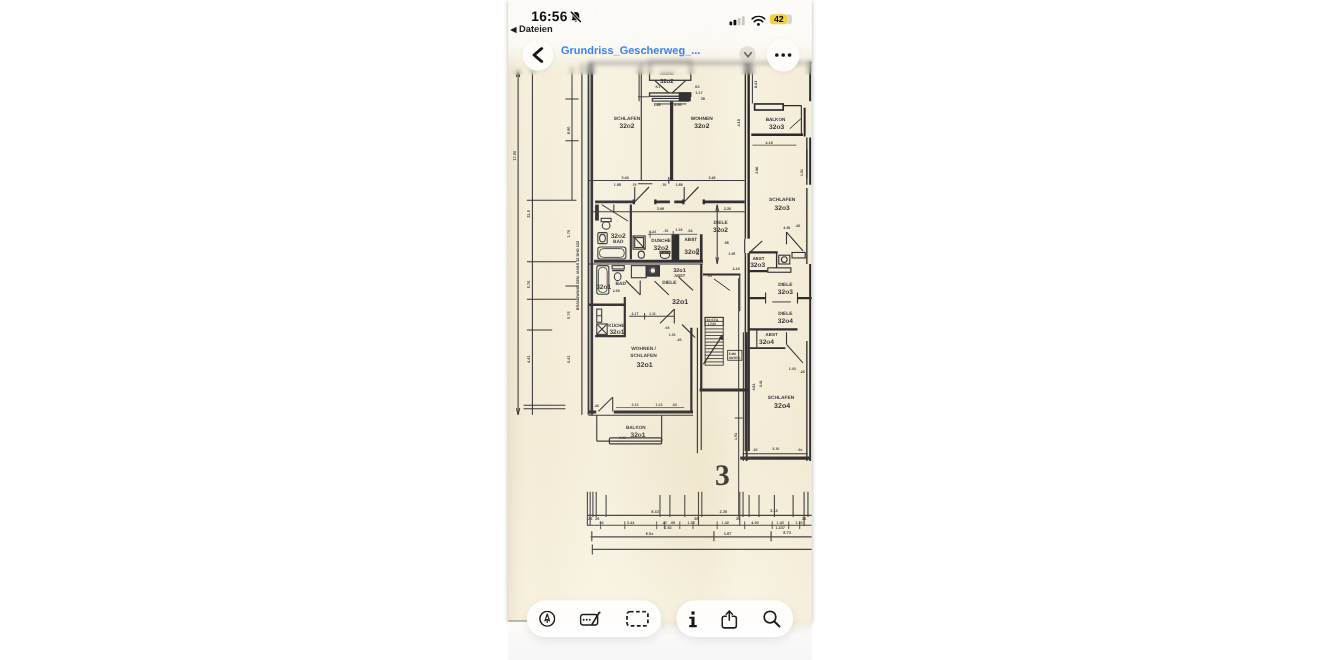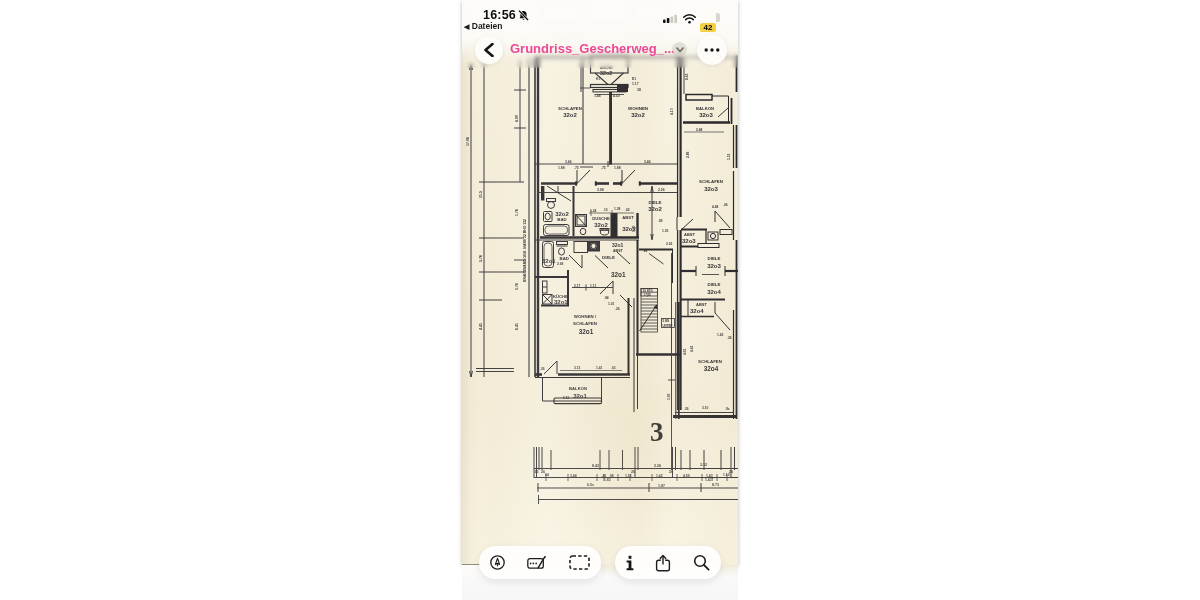--- a/index.html
+++ b/index.html
@@ -725,29 +725,29 @@
     <rect x="11.4" y="0.8" width="2.6" height="8.2" rx="0.8" fill="#cbc8c0"></rect>
   </svg>
 
   <svg class="sb" style="left:221px;top:14px;" width="13" height="10" viewBox="0 0 13 10">
     <path d="M0.7 3.2 A8.2 8.2 0 0 1 12.3 3.2" fill="none" stroke="#101012" stroke-width="1.5" stroke-linecap="round"></path>
     <path d="M2.7 5.6 A5.4 5.4 0 0 1 10.3 5.6" fill="none" stroke="#101012" stroke-width="1.5" stroke-linecap="round"></path>
     <circle cx="6.5" cy="8.3" r="1.3" fill="#101012"></circle>
   </svg>
 
   <div class="sb" style="left:238px;top:12.5px;width:16px;height:9.5px;background:#f4cf3e;border-radius:2.6px;
-       font-size:8px;font-weight:bold;text-align:center;line-height:9.8px;color:#000;margin-top:10px;">42</div>
+       font-size:8px;font-weight:bold;text-align:center;line-height:9.8px;color:#000;">42</div>
   <div class="sb" style="left:254.2px;top:12.5px;width:3.6px;height:9.5px;background:#d9d6cf;border-radius:0 2.6px 2.6px 0;"></div>
 
   <div class="circbtn" style="left:12.7px;top:36px;width:28px;height:28px;"></div>
   <svg class="sb" style="left:20.5px;top:43px;" width="12" height="14" viewBox="0 0 12 14">
     <path d="M9.5 1 L2.5 7 L9.5 13" fill="none" stroke="#141416" stroke-width="2.6" stroke-linecap="round" stroke-linejoin="round"></path>
   </svg>
 
-  <div class="sb" style="left:48px;top:41px;font-size:13px;font-weight:bold;color:#ec4899;letter-spacing:0px;">Grundriss_Gescherweg_...</div>
+  <div class="sb" style="left:48px;top:41px;font-size:10px;font-weight:bold;color:#3b82f6;letter-spacing:0px;">Grundriss_Gescherweg_...</div>
 
   <div class="sb" style="left:210px;top:42px;width:15px;height:15px;background:rgba(205,202,193,0.55);border-radius:50%;"></div>
   <svg class="sb" style="left:213.5px;top:46.5px;" width="8" height="6" viewBox="0 0 8 6">
     <path d="M1 1 L4 4.6 L7 1" fill="none" stroke="#6b6a66" stroke-width="1.6" stroke-linecap="round" stroke-linejoin="round"></path>
   </svg>
 
   <div class="circbtn" style="left:235px;top:34.5px;width:30px;height:30px;"></div>
   <div class="sb" style="left:241px;top:42.5px;width:18px;height:14px;">
     <svg width="18" height="14" viewBox="0 0 18 14">
       <circle cx="3.2" cy="7" r="1.7" fill="#161618"></circle>

